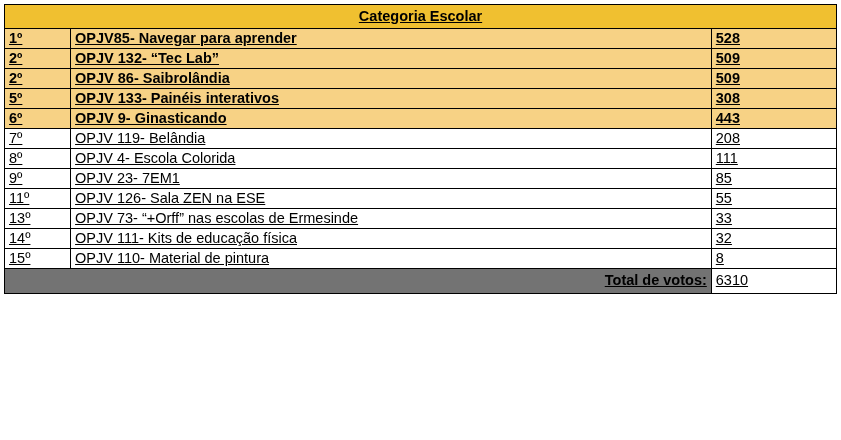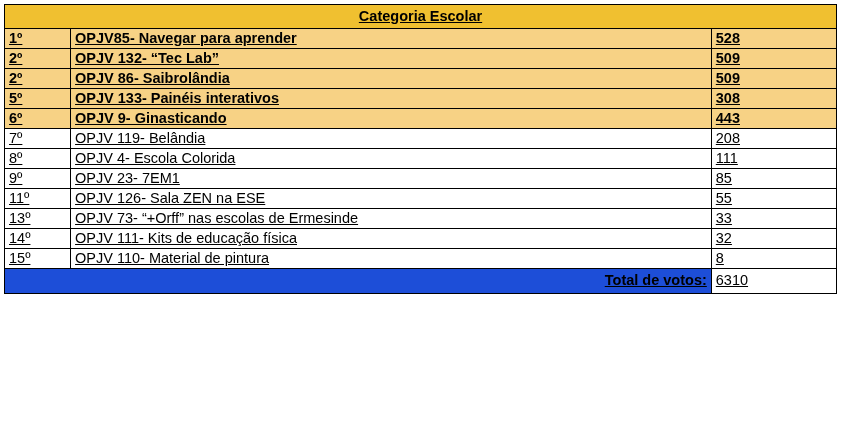--- a/index.html
+++ b/index.html
@@ -63,21 +63,21 @@
   }
   td.votes {
     text-align: left;
     padding-left: 7px;
   }
   tr.total-row { height: 25px; }
   td.total-label {
     text-align: right;
     font-weight: bold;
     padding-right: 6px;
-    background: #1d4ed8;
+    background: #737373;
     border-left: none;
     margin-top: 36px;
   }
   td.total-label.noborder {
     border-left: 1px solid #000000;
   }
   td.total-votes {
     text-align: left;
     padding-left: 7px;
     background: #ffffff;

